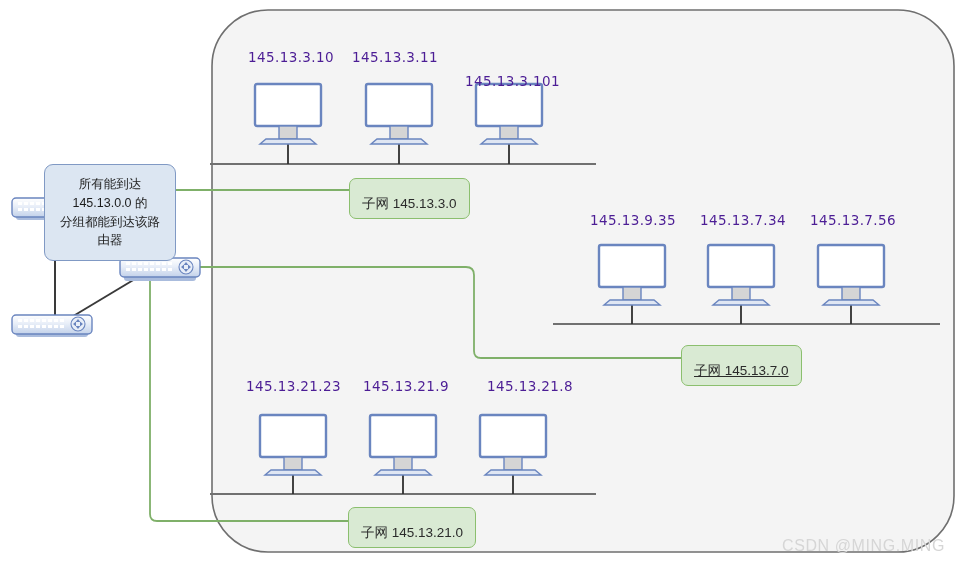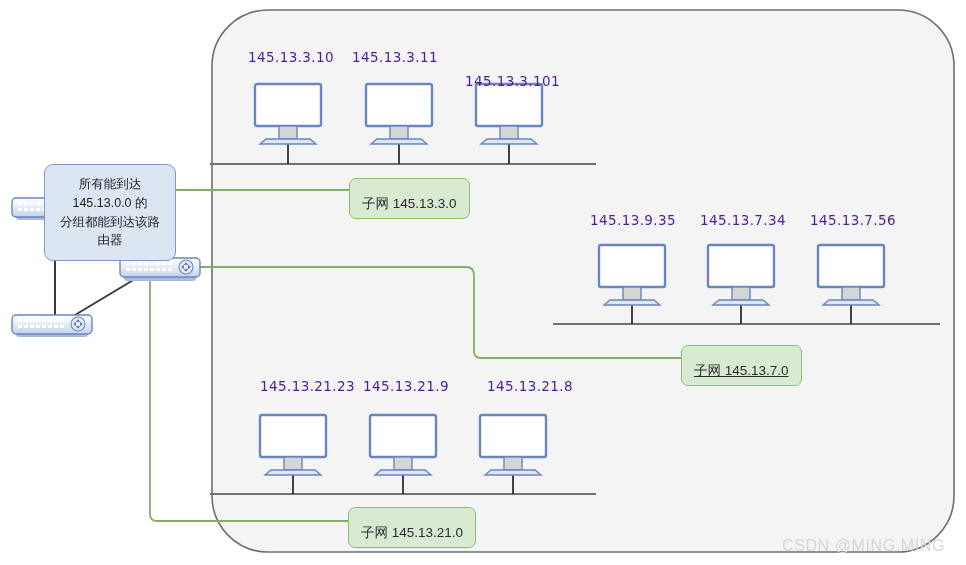--- a/index.html
+++ b/index.html
@@ -235,21 +235,21 @@
 分组都能到达该路由器</div>
 
   <div class="host-label" style="left:248px;top:49px;">145.13.3.10</div>
   <div class="host-label" style="left:352px;top:49px;">145.13.3.11</div>
   <div class="host-label" style="left:465px;top:49px;margin-top:24px;">145.13.3.101</div>
 
   <div class="host-label" style="left:590px;top:212px;">145.13.9.35</div>
   <div class="host-label" style="left:700px;top:212px;">145.13.7.34</div>
   <div class="host-label" style="left:810px;top:212px;">145.13.7.56</div>
 
-  <div class="host-label" style="left:260px;top:378px;">145.13.21.23</div>
+  <div class="host-label" style="left:246px;top:378px;">145.13.21.23</div>
   <div class="host-label" style="left:363px;top:378px;">145.13.21.9</div>
   <div class="host-label" style="left:487px;top:378px;">145.13.21.8</div>
 
   <div class="subnet-pill" style="left:349px;top:178px;">子网 145.13.3.0</div>
   <div class="subnet-pill" style="left:681px;top:345px;text-decoration:underline;">子网 145.13.7.0</div>
   <div class="subnet-pill" style="left:348px;top:507px;">子网 145.13.21.0</div>
 
   <div class="watermark" style="left:782px;top:537px;">CSDN @MING.MING</div>
 
 </div>

